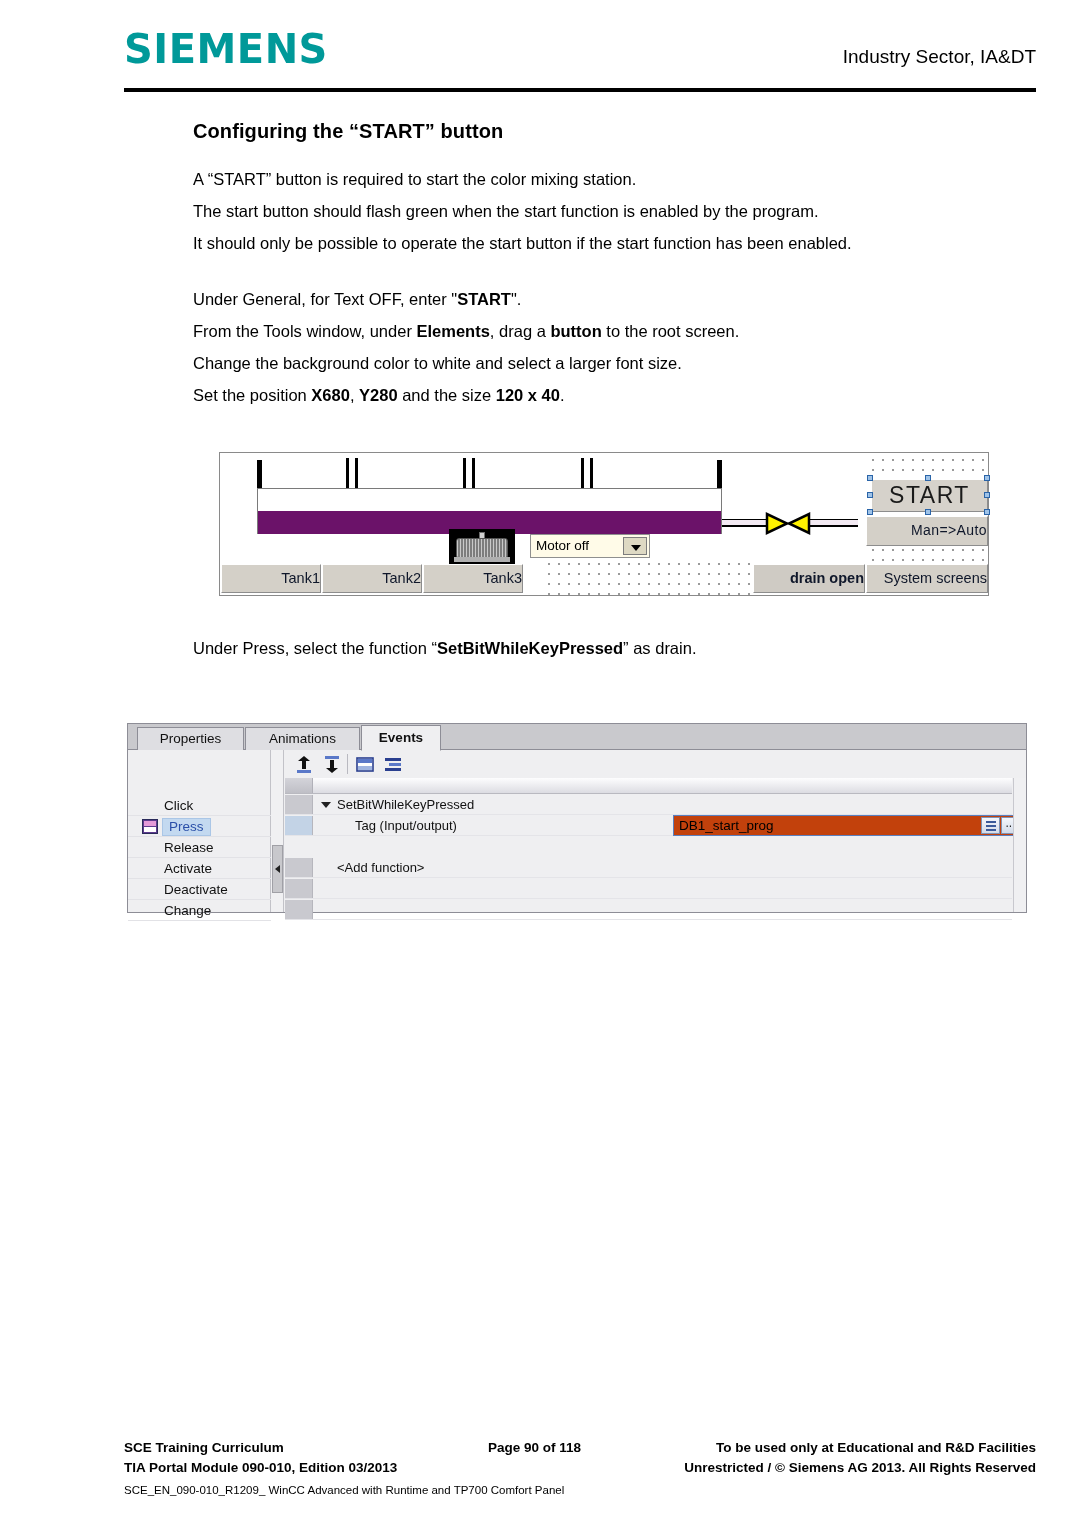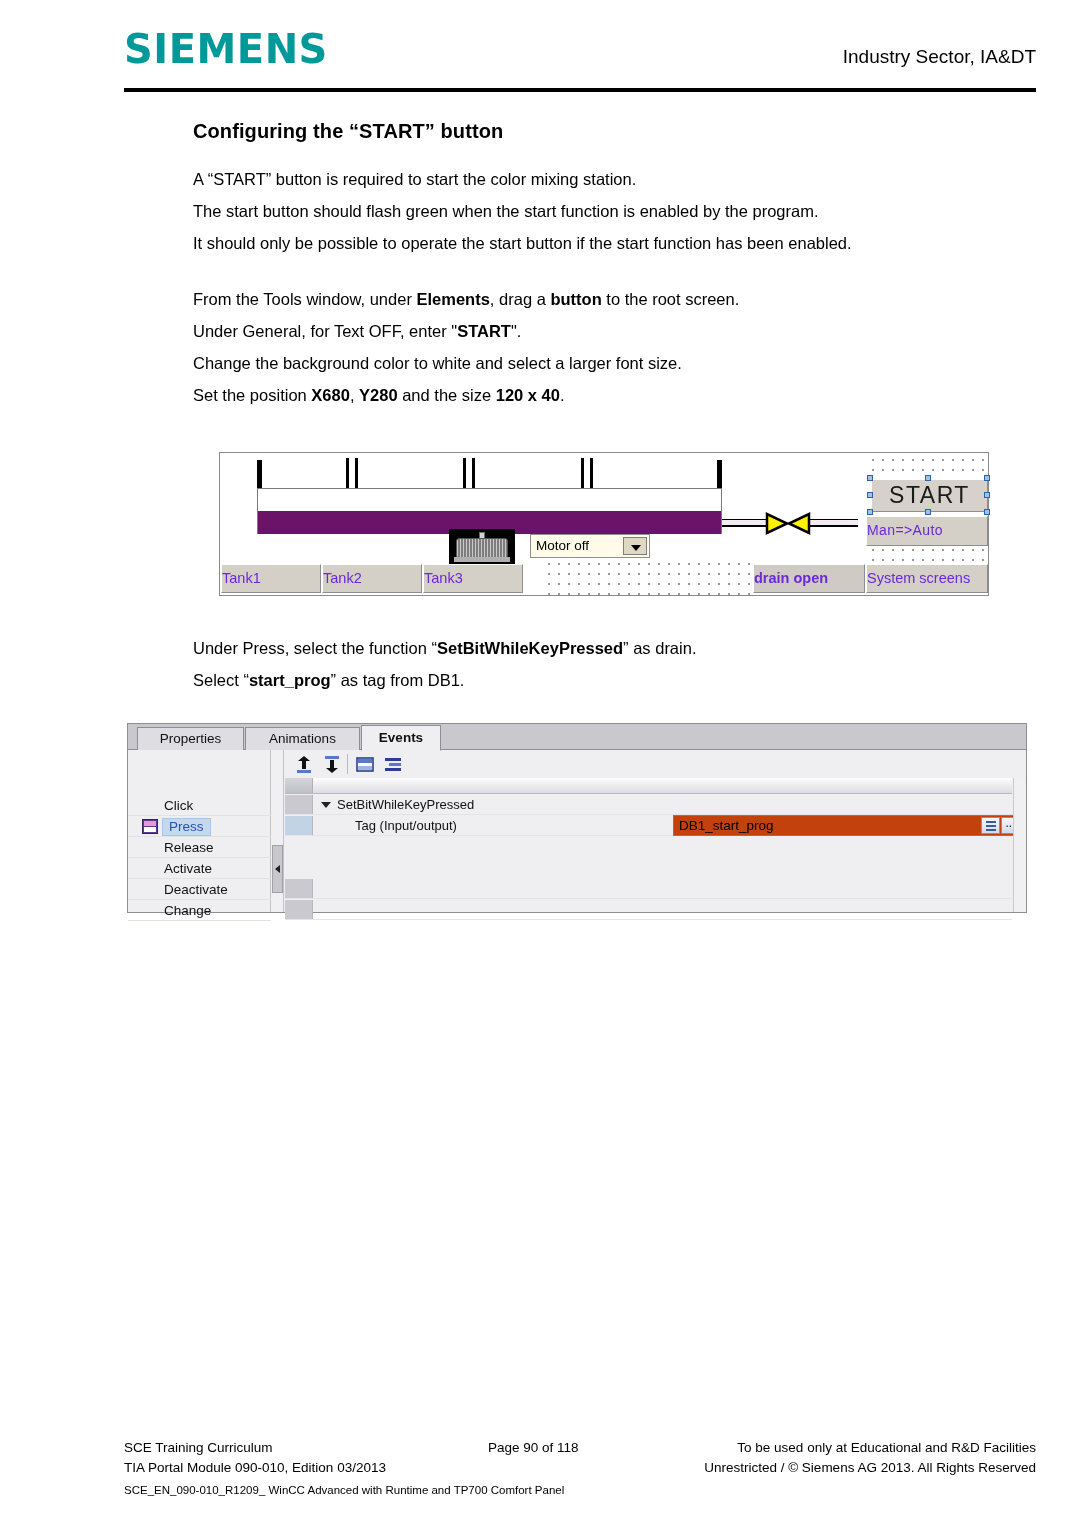--- a/index.html
+++ b/index.html
@@ -216,22 +216,22 @@
 
   
   .hmi-btn {
     position: absolute;
     background: #d4d0c8;
     border: 1px solid #ffffff;
     border-right-color: #8d8d8d;
     border-bottom-color: #8d8d8d;
     box-sizing: border-box;
     font-size: 14.5px;
-    color: #6d28d9;
-    text-align: left;
+    color: #0f172a;
+    text-align: right;
     line-height: 26px;
     font-family: "Liberation Sans", sans-serif;
   }
   #btn-tank1 { left: 1px;   top: 111px; width: 100px; height: 29px; }
   #btn-tank2 { left: 102px; top: 111px; width: 100px; height: 29px; }
   #btn-tank3 { left: 203px; top: 111px; width: 100px; height: 29px; }
   #btn-drain { left: 533px; top: 111px; width: 112px; height: 29px; font-weight: bold; background:#cfcbc4; }
   #btn-sysscr{ left: 646px; top: 111px; width: 122px; height: 29px; }
   #btn-manauto{left: 646px; top: 63px;  width: 122px; height: 30px; font-size:14px; letter-spacing:0.4px;}
 
@@ -473,21 +473,21 @@
     position:absolute; right:0; top:0; width:13px; bottom:0;
     background:#f0f0f2; border-left:1px solid #c8c8ce;
     box-sizing:border-box;
   }
 
   
   #footer {
     position: absolute;
     left: 124px; top: 1440px; width: 912px;
   }
-  .ft-row { position: relative; height: 20px; }
+  .ft-row { position: relative; height: 20px; font-weight: bold; }
   .ft-left   { position: absolute; left: 0;    top: 0; font-size: 13.5px; }
   .ft-center { position: absolute; left: 364px;top: 0; font-size: 13.5px; }
   .ft-right  { position: absolute; right: 0;   top: 0; font-size: 13.5px; white-space: nowrap; }
   #ft-doc {
     position: absolute; left: 0; top: 44px;
     font-size: 11.5px;
   }
 </style>
 </head>
 <body>
@@ -500,23 +500,23 @@
 
 <div id="content">
   <h1 class="doc-title">Configuring the “START” button</h1>
 
   <p class="para">A “START” button is required to start the color mixing station.</p>
   <p class="para">The start button should flash green when the start function is enabled by the program.</p>
   <p class="para">It should only be possible to operate the start button if the start function has been enabled.</p>
 
   <div class="gap-block"></div>
 
+  <p class="para"><span>Under General, for Text OFF, enter "</span><b>START</b><span>".</span></p>
+
   <p class="para"><span>From the Tools window, under </span><b>Elements</b><span>, drag a </span><b>button</b><span> to the root screen.</span></p>
-
-  <p class="para"><span>Under General, for Text OFF, enter "</span><b>START</b><span>".</span></p>
 
   <p class="para">Change the background color to white and select a larger font size.</p>
 
   <p class="para"><span>Set the position </span><b>X680</b><span>, </span><b>Y280</b><span> and the size </span><b>120 x 40</b><span>.</span></p>
 </div>
 
 <div id="hmi">
 
   <div class="grid-dots" id="grid-center"></div>
   <div class="grid-dots" id="grid-right"></div>
@@ -573,21 +573,20 @@
   <div class="hmi-btn" id="btn-manauto">Man=&gt;Auto</div>
   <div class="hmi-btn" id="btn-tank1">Tank1</div>
   <div class="hmi-btn" id="btn-tank2">Tank2</div>
   <div class="hmi-btn" id="btn-tank3">Tank3</div>
   <div class="hmi-btn" id="btn-drain">drain open</div>
   <div class="hmi-btn" id="btn-sysscr">System screens</div>
 </div>
 
 <div style="position:absolute; left:193px; top:638px; width:780px;">
   <p class="para"><span>Under Press, select the function “</span><b>SetBitWhileKeyPressed</b><span>” as drain.</span></p>
-  <p class="para"><span>Select “</span><b>start_prog</b><span>” as tag from DB1.</span></p>
 </div>
 
 <div id="events">
 
   <div id="tabstrip">
     <div class="tab" id="tab-properties">Properties</div>
     <div class="tab" id="tab-animations">Animations</div>
     <div class="tab active" id="tab-events">Events</div>
   </div>
 
@@ -664,20 +663,24 @@
           <div id="tag-btn1">
               <i></i>
               <i></i>
               <i></i>
             </div>
           <div id="tag-btn2">...</div>
         </div>
       </div>
 
 
+      <div class="tr" id="row4">
+        <div class="gutter"></div>
+        <div class="cell-name" style="left:52px;">&lt;Add function&gt;</div>
+      </div>
 
       <div class="tr" id="row5">
         <div class="gutter"></div>
       </div>
 
       <div class="tr" id="row6">
         <div class="gutter"></div>
       </div>
 
       <div id="ev-vscroll-right"></div>

